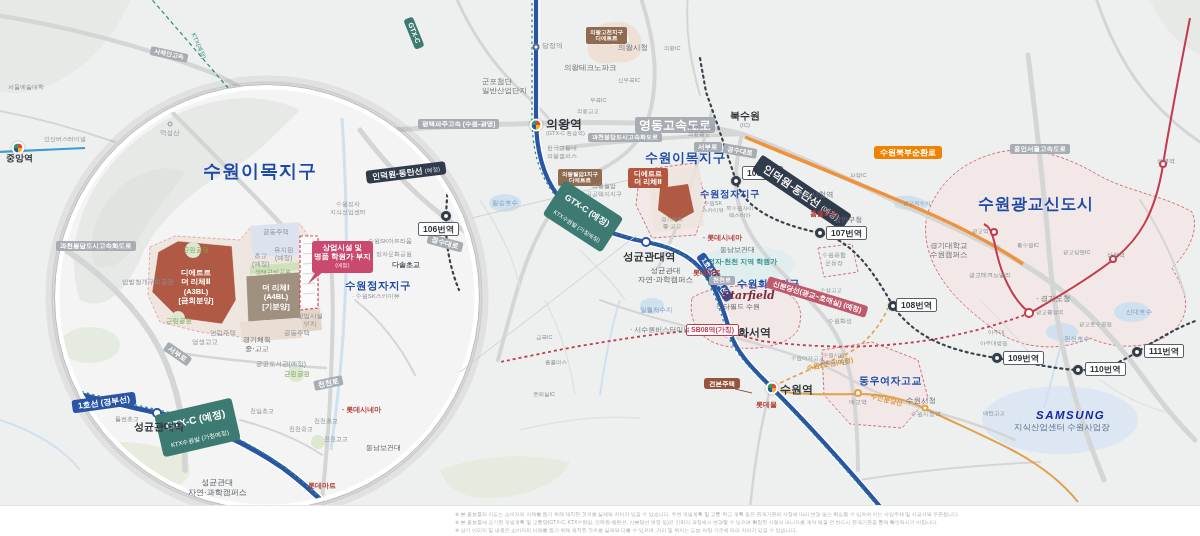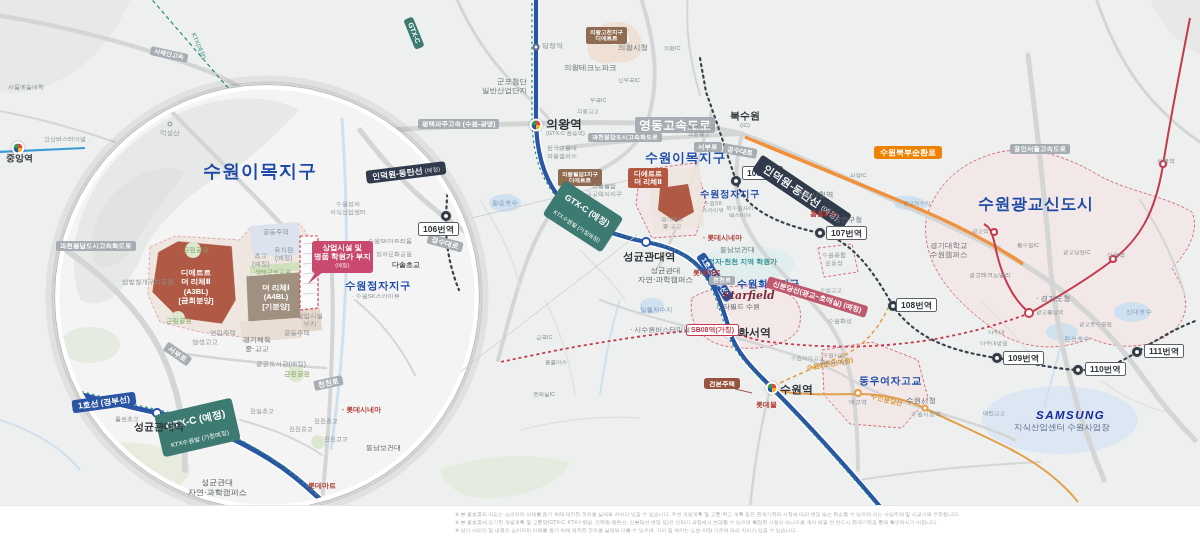--- a/index.html
+++ b/index.html
@@ -280,21 +280,21 @@
 
 <div class="band" style="left:398px;top:28px;background:#3d7a72;font-size:7px;padding:1px 5px;transform:rotate(68deg)"><span>GTX-C</span></div>
 <div class="lb" style="left:196px;top:32px;font-size:6px;color:#2e8c7f;transform:rotate(66deg);transform-origin:left top">KTX(예정)</div>
 <div class="bx" style="left:150px;top:50px;font-size:6px;transform:rotate(12deg)">서해안고속</div>
 <div class="lb stn" style="left:6px;top:153px;font-size:9px">중앙역</div>
 <div class="lb sm" style="left:8px;top:84px;font-size:6px">서울예술대학</div>
 <div class="lb sm" style="left:44px;top:136px;font-size:6px">안산버스터미널</div>
 <div class="bx" style="left:418px;top:119px;font-size:6.5px">평택파주고속 (수원-광명)</div>
 <div class="lb sm" style="left:542px;top:42px;font-size:7px">당정역</div>
 <div class="lb" style="left:564px;top:63px;font-size:7.5px">의왕테크노파크</div>
-<div class="lb" style="left:482px;top:77px;font-size:7.5px;text-align:right">군포첨단
+<div class="lb" style="left:482px;top:77px;font-size:7.5px;text-align:left">군포첨단
 일반산업단지</div>
 <div class="lb stn" style="left:546px;top:117px;font-size:12px">의왕역</div>
 <div class="lb sm" style="left:546px;top:130px;font-size:5.5px">(GTX-C 환승역)</div>
 <div class="lb" style="left:618px;top:43px;font-size:7.5px">의왕시청</div>
 <div class="band" style="left:586px;top:27px;background:#8f6b51;font-size:5.5px;padding:2px 4px;border-radius:2px"><span style="white-space:pre-line">의왕고천지구
 디에트르</span></div>
 <div class="lb sm" style="left:547px;top:145px;font-size:6px;text-align:center">한국교통대
 의왕캠퍼스</div>
 <div class="band" style="left:558px;top:169px;background:#8f6b51;font-size:5.5px;padding:2px 4px;border-radius:2px"><span style="white-space:pre-line">의왕월암1지구
 디에트르</span></div>

